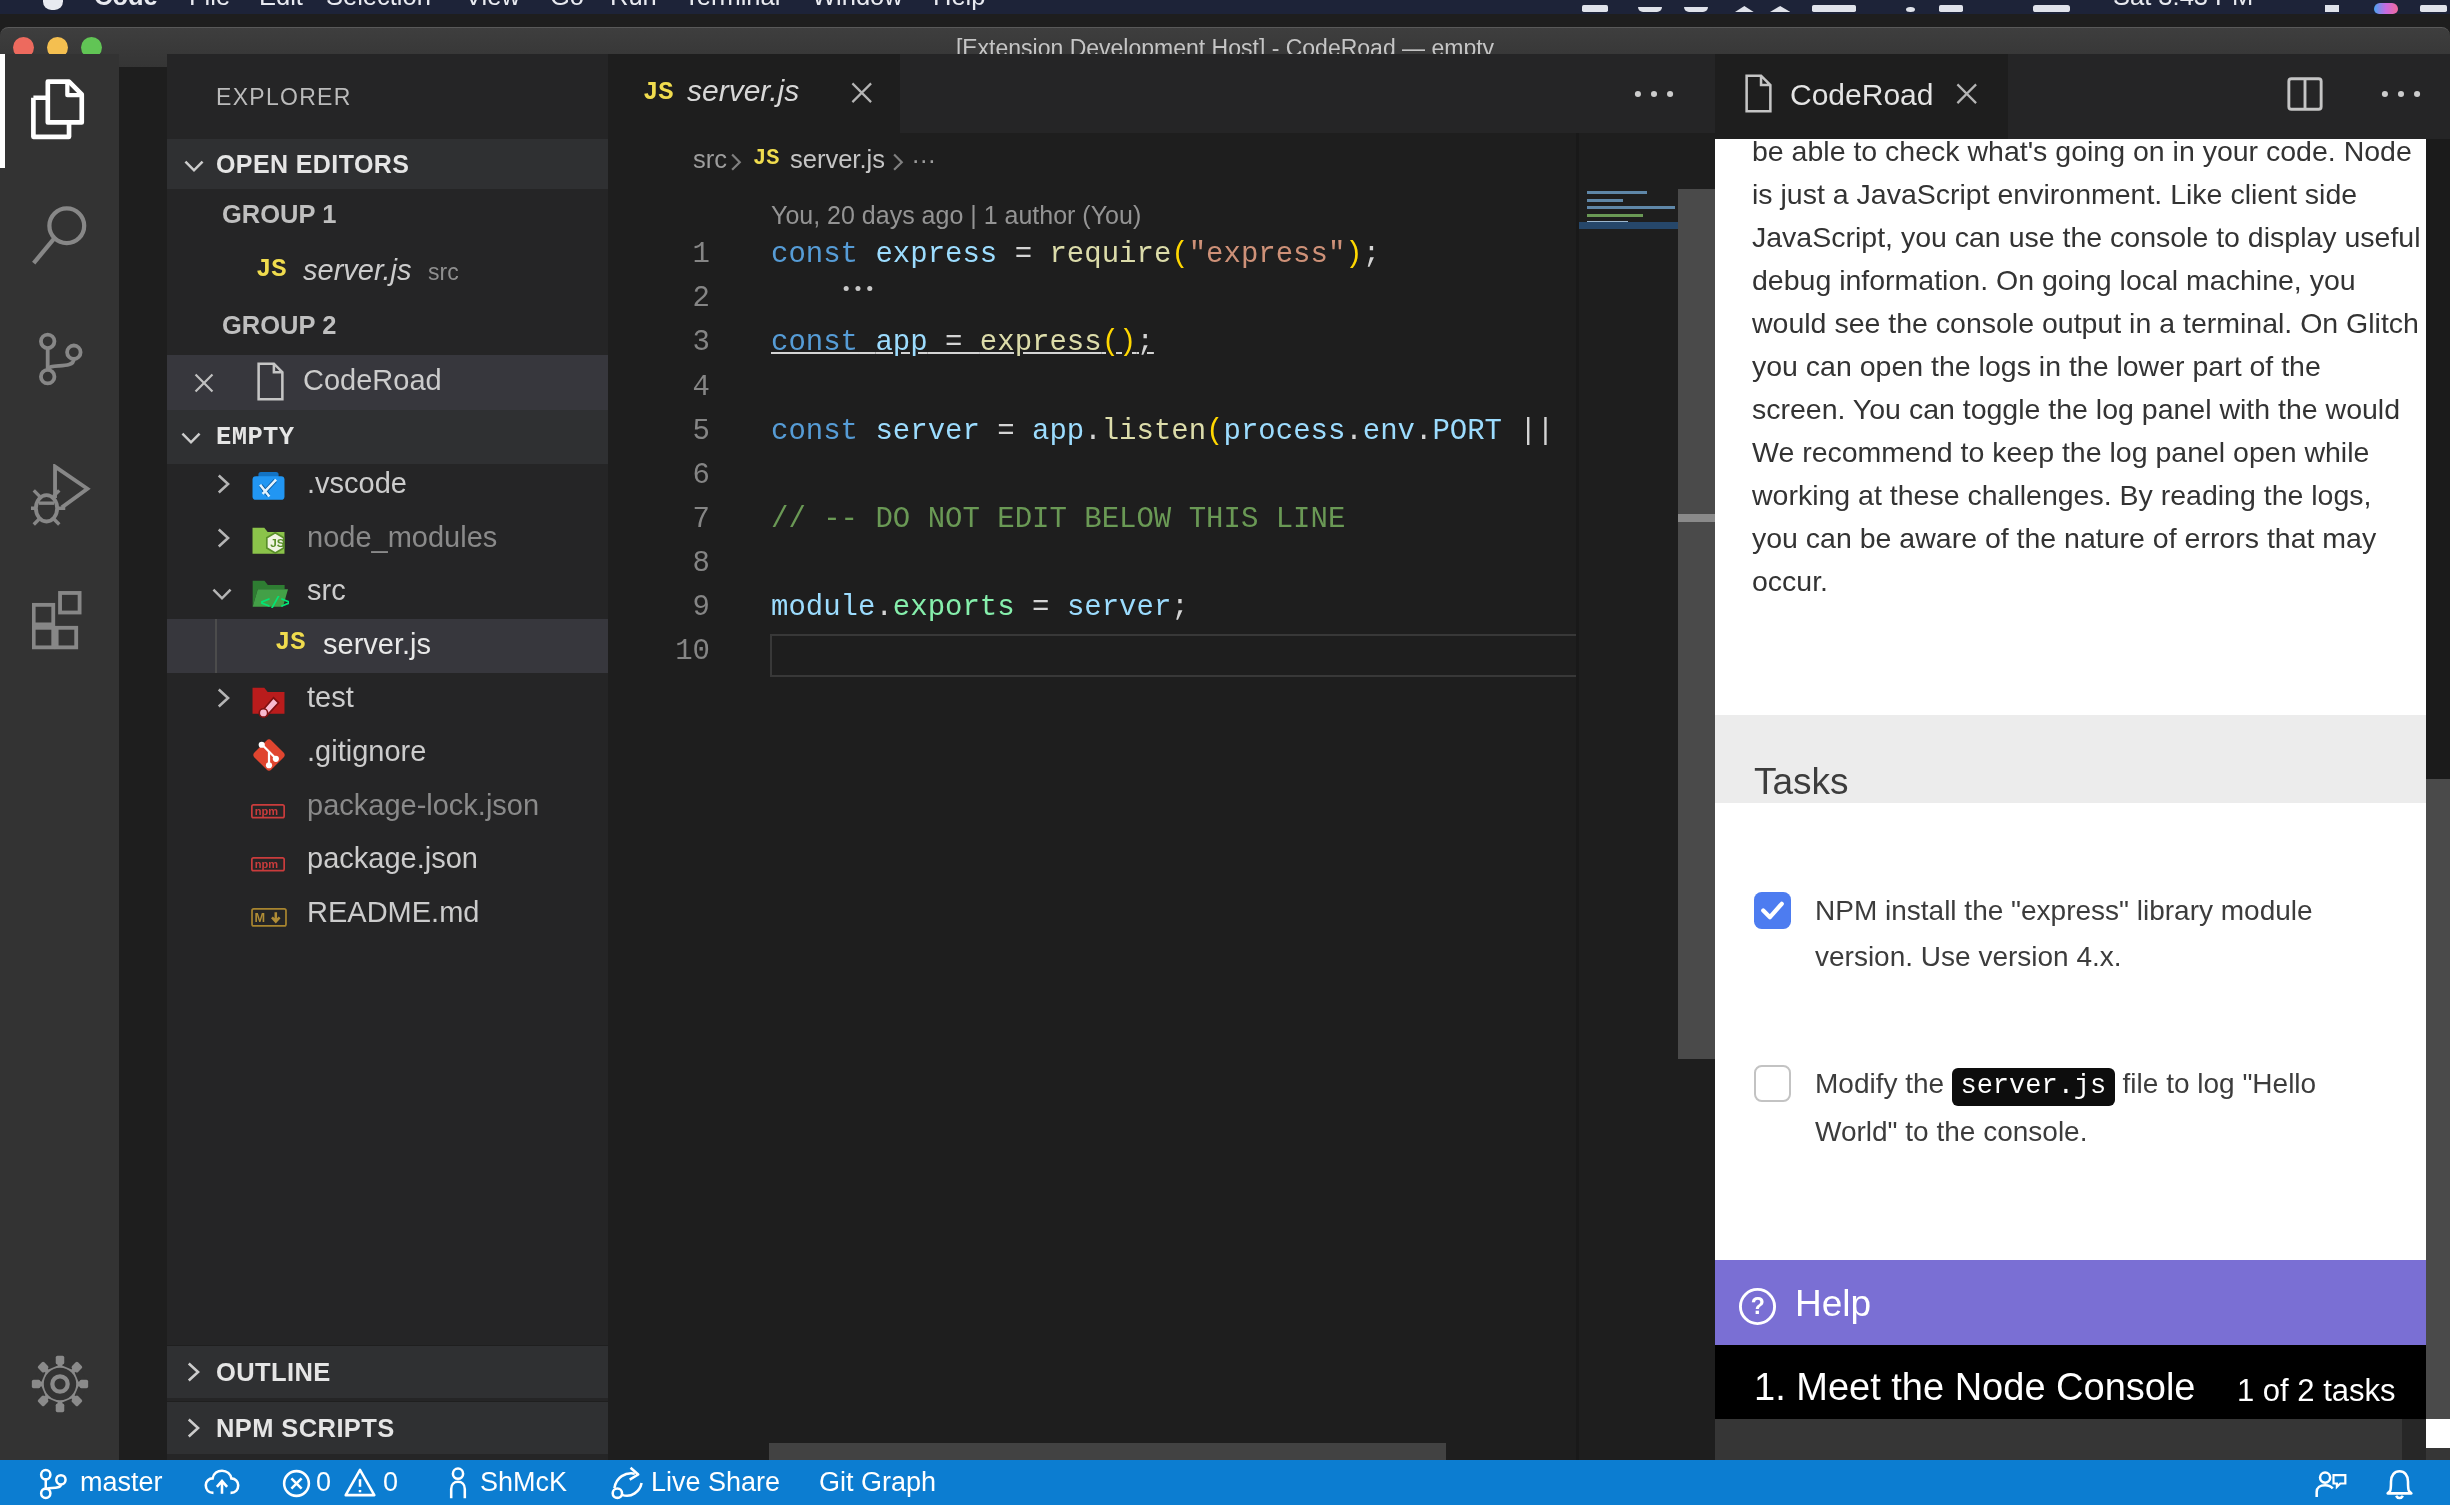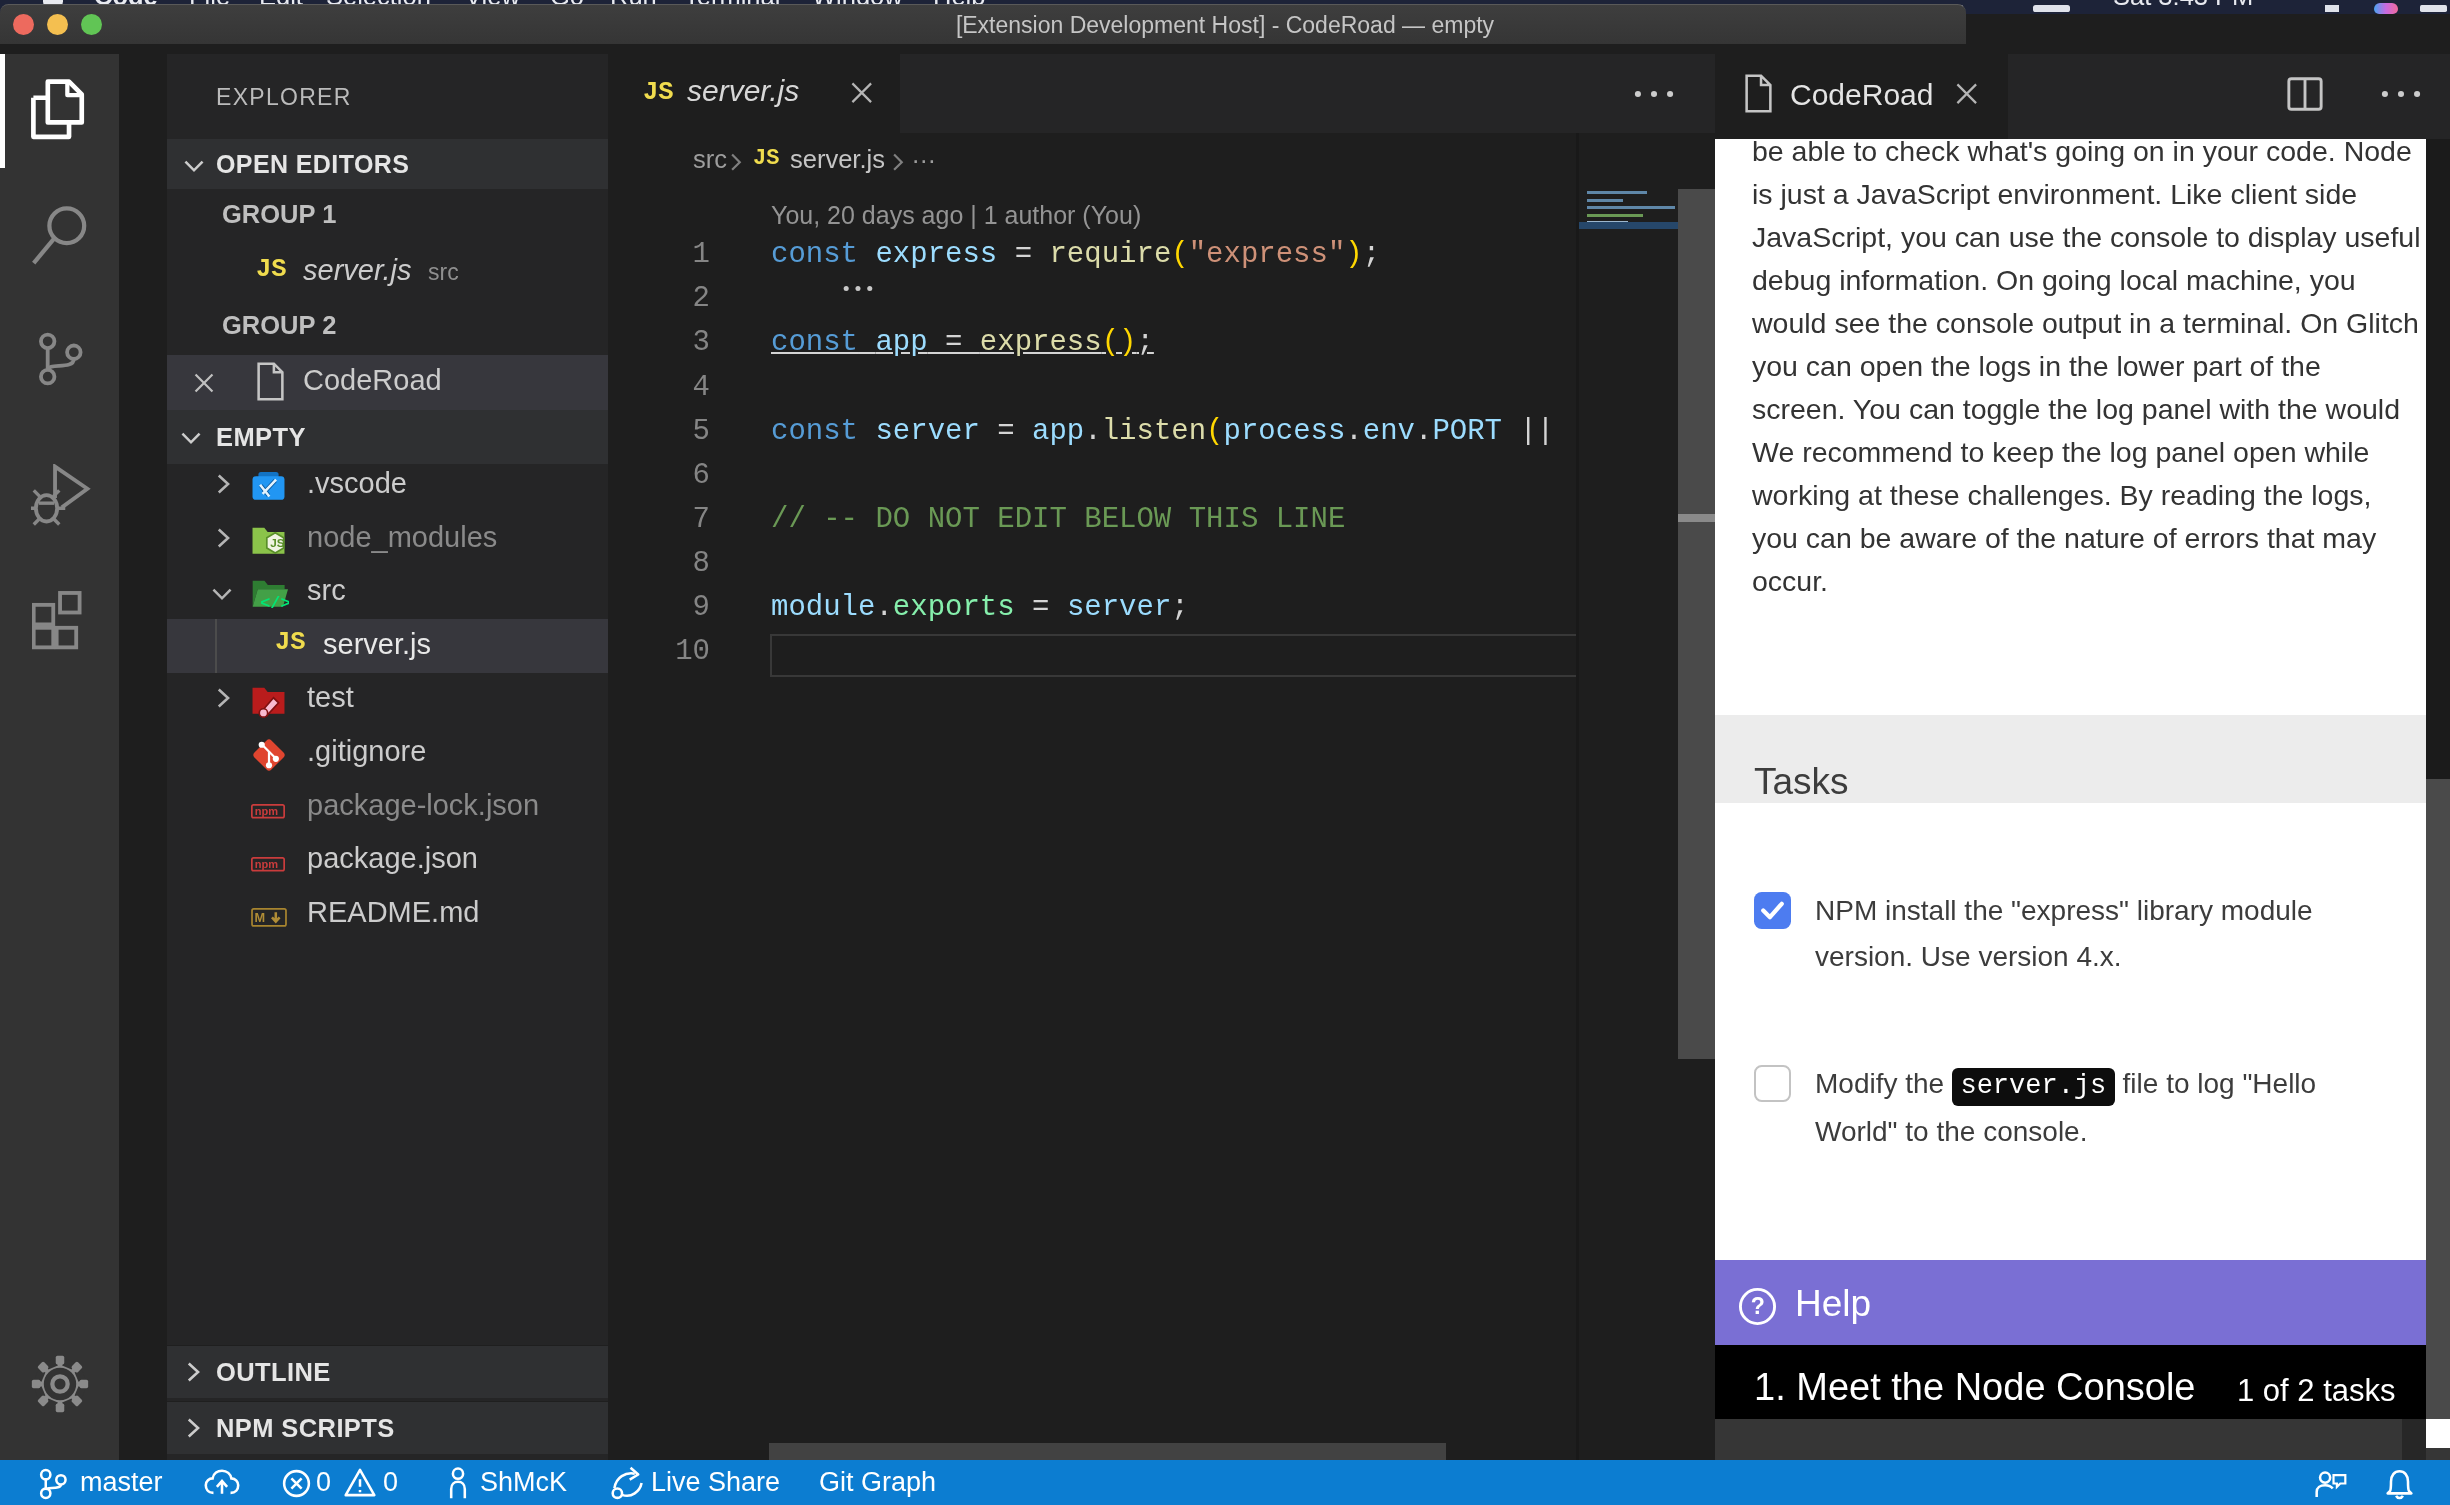--- a/index.html
+++ b/index.html
@@ -35,21 +35,21 @@
     <div class="abs" style="left:1770px;top:6px;width:20.4px;height:6px;background:#dfe2ea;clip-path:polygon(0 100%,100% 100%,50% 0);"></div>
     <div class="abs" style="left:1812px;top:5.1px;width:44px;height:6.8px;background:#dfe2ea;border-radius:1.7px;"></div>
     <div class="abs" style="left:1906px;top:6.8px;width:8.5px;height:5.1px;background:#dfe2ea;border-radius:50%;"></div>
     <div class="abs" style="left:1939px;top:5.1px;width:24px;height:6.8px;background:#dfe2ea;border-radius:1.7px;"></div>
     <div class="abs" style="left:2033px;top:5.1px;width:37px;height:6.8px;background:#dfe2ea;border-radius:2.6px;"></div>
     <div class="abs" style="left:2325px;top:5.1px;width:13.6px;height:6.8px;background:#dfe2ea;"></div>
     <div class="abs" style="left:2374px;top:3.4px;width:24px;height:10.2px;border-radius:12px 12px 10.2px 10.2px;background:linear-gradient(90deg,#4aa3f0,#c86ae0,#f06a9a);"></div>
     <div class="abs" style="left:2420px;top:5.1px;width:27px;height:6.8px;background:#dfe2ea;border-radius:1.7px;"></div>
   </div>
 
-  <div class="abs" id="titlebar" style="left:0;top:4px;width:1966px;height:40px;background:linear-gradient(#3e3e3e,#353535);border-top:0.9px solid #595959;border-radius:8.5px 8.5px 0 0;">
+  <div class="abs" id="titlebar" style="left:0;top:27px;width:2450px;height:40px;background:linear-gradient(#3e3e3e,#353535);border-top:0.9px solid #595959;border-radius:8.5px 8.5px 0 0;">
     <div class="abs" style="left:12.8px;top:9.4px;width:21px;height:21px;border-radius:50%;background:#ed6a5e;"></div>
     <div class="abs" style="left:47px;top:9.4px;width:21px;height:21px;border-radius:50%;background:#f4bf50;"></div>
     <div class="abs" style="left:81px;top:9.4px;width:21px;height:21px;border-radius:50%;background:#61c555;"></div>
     <div class="abs" style="left:0;top:0;width:2450px;height:40px;line-height:40px;text-align:center;color:#c5c5c5;font-size:23px;">[Extension Development Host] - CodeRoad — empty</div>
   </div>
 
   <div class="abs" id="activitybar" style="left:0;top:54px;width:119px;height:1406px;background:#333333;">
     <div class="abs" style="left:0;top:0px;width:5.1px;height:114px;background:#ffffff;"></div>
 
     <svg class="abs" style="left:30px;top:25px;" width="56" height="63" viewBox="0 0 66 74">
@@ -152,21 +152,21 @@
           <path d="M3 3 L23 23 M23 3 L3 23" fill="none" stroke="#c0c0c0" stroke-width="2.6"></path>
         </svg>
       <div class="abs" style="left:88px;top:6.8px;">
         <svg width="31" height="39" viewBox="0 0 36 46">
             <path d="M4 2 L22 2 L32 12 L32 44 L4 44 Z M22 2 L22 12 L32 12" fill="none" stroke="#c5c5c5" stroke-width="3"></path>
           </svg>
       </div>
       <div class="abs" style="left:136px;top:9.4px;font-size:29px;color:#cccccc;">CodeRoad</div>
     </div>
 
-    <div class="abs" style="left:0;top:356px;width:489px;height:54px;background:#2f3032;">
+    <div class="abs" style="left:0;top:356px;width:489px;height:54px;background:#2f3032;font-family:Liberation Mono, monospace;">
       <svg class="abs" style="left:12px;top:16px;" width="24" height="24" viewBox="0 0 28 28">
           <path d="M4 9 L14 19 L24 9" fill="none" stroke="#cccccc" stroke-width="3"></path>
         </svg>
       <div class="abs" style="left:49px;top:12.8px;font-size:25.5px;font-weight:700;color:#e5e5e5;letter-spacing:0.4px;">EMPTY</div>
     </div>
 
     <div class="abs" style="left:0;top:404px;width:489px;height:54px;">
       <svg class="abs" style="left:45px;top:15.3px;" width="22" height="22" viewBox="0 0 26 26">
           <path d="M8 3 L19 13 L8 23" fill="none" stroke="#b5b5b5" stroke-width="3"></path>
         </svg>

